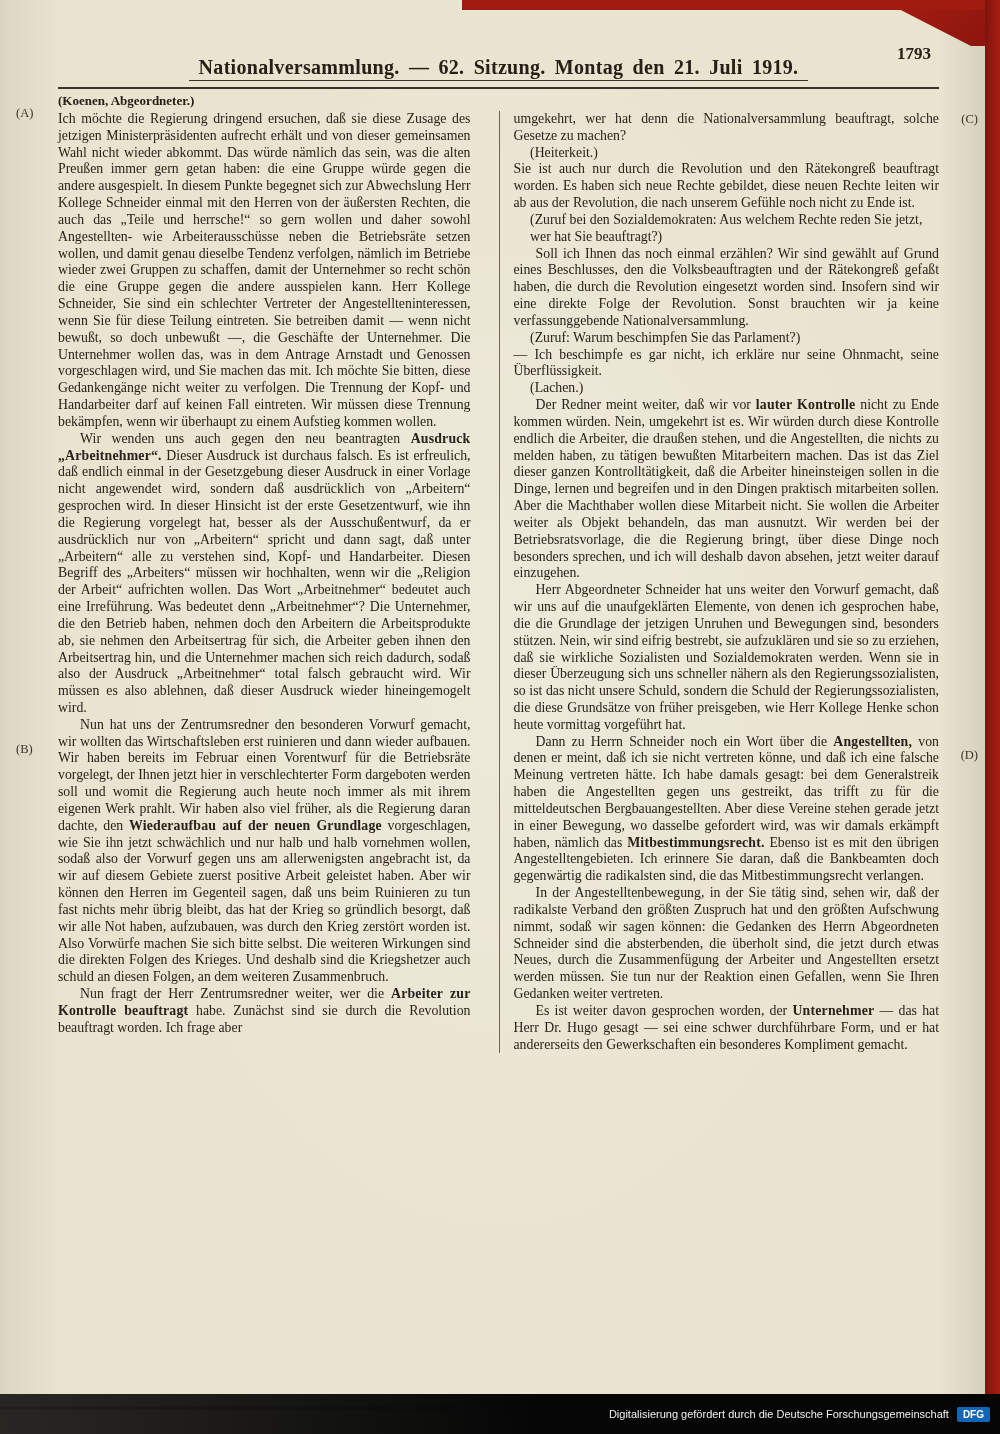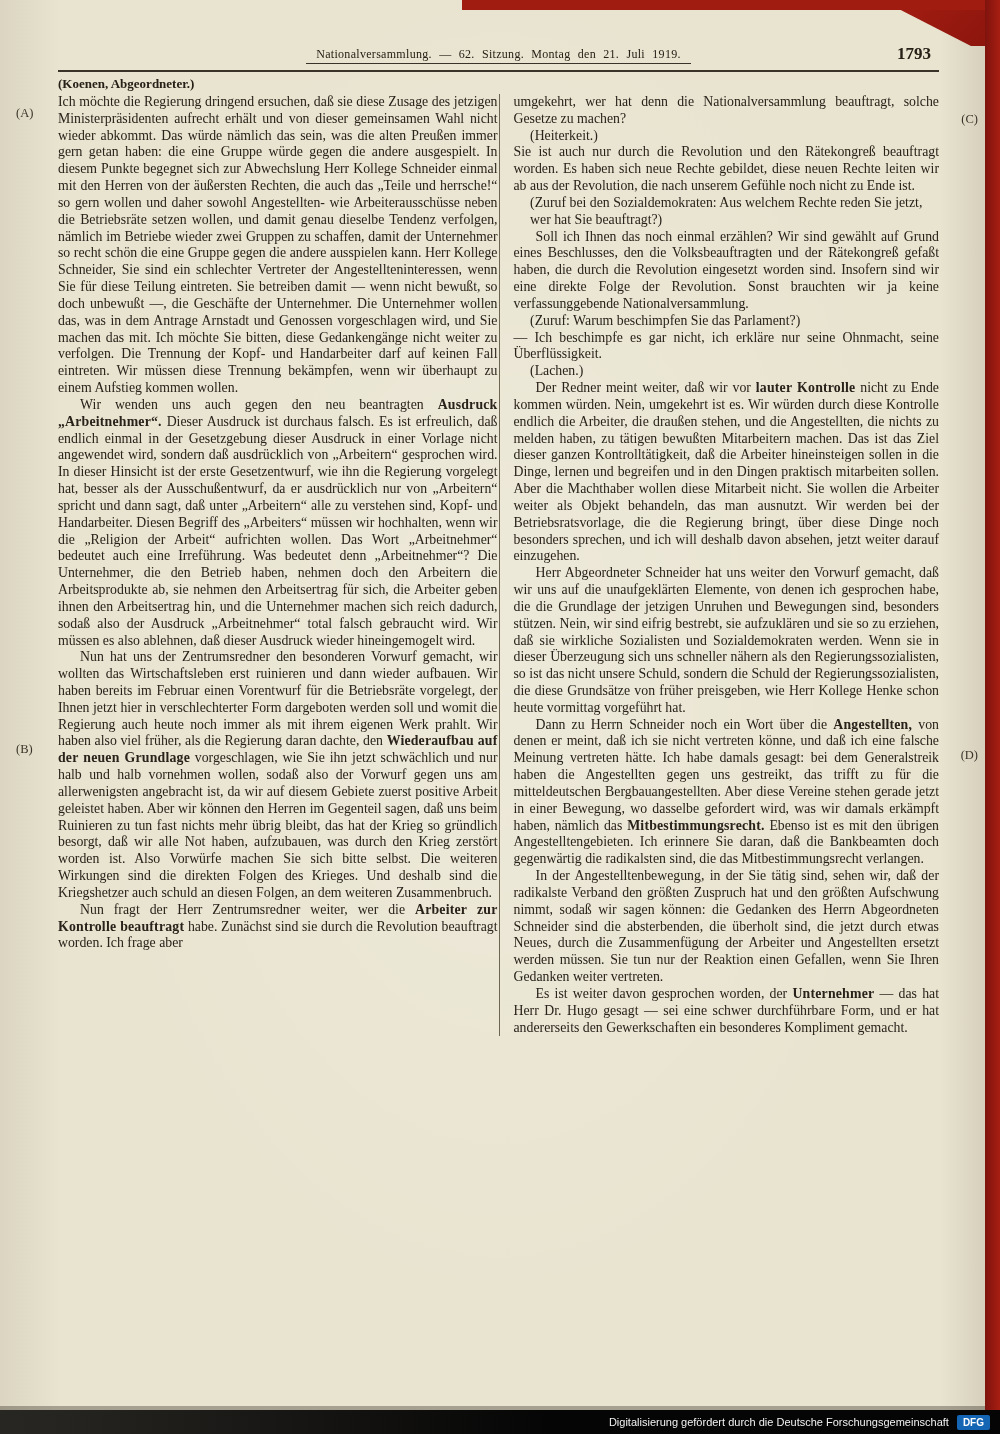--- a/index.html
+++ b/index.html
@@ -46,26 +46,27 @@
   }
   .header {
     position: relative;
     text-align: center;
     border-bottom: 2px solid #3a332a;
     padding-bottom: 6px;
     margin-bottom: 4px;
   }
   .header-title {
     display: inline-block;
-    font-weight: normal;
-    font-size: 12px;
+    font-weight: bold;
+    font-size: 20px;
     word-spacing: 4px;
     letter-spacing: 0.3px;
     border-bottom: 1px solid #3a332a;
     padding: 0 10px 1px 10px;
+    margin-top: 12px;
   }
   .page-number {
     position: absolute;
     right: 8px; top: 0;
     font-weight: bold;
     font-size: 17px;
   }
   .speaker-note {
     font-weight: bold;
     font-size: 13px;
@@ -77,21 +78,21 @@
   }
   .column {
     width: 50%;
     box-sizing: border-box;
     font-size: 13.8px;
     line-height: 1.22;
     text-align: justify;
     hyphens: auto;
     color: #28221a;
   }
-  .column.left  { padding-right: 1px; }
+  .column.left  { padding-right: 28px; }
   .column.right { border-left: 1px solid #6d6452; padding-left: 14px; }
   .para { margin: 0; }
   .para.body { text-indent: 1.6em; }
   .para.body-first { text-indent: 0; }
   .para.interjection {
     text-align: left;
     text-indent: 0;
     padding: 0 1.2em;
   }
   .para b { font-weight: bold; letter-spacing: 0.2px; }
@@ -101,21 +102,21 @@
     color: #3a332a;
     z-index: 3;
   }
   .margin-a { left: 16px; top: 106px; }
   .margin-b { left: 16px; top: 742px; }
   .margin-c { right: 22px; top: 112px; }
   .margin-d { right: 22px; top: 748px; }
   .footer-bar {
     position: absolute;
     left: 0; right: 0; bottom: 0;
-    height: 24px;
+    height: 40px;
     z-index: 6;
     background: linear-gradient(to right, rgba(15,14,12,0.88) 0%, #050505 55%, #050505 100%);
     display: flex;
     align-items: center;
     justify-content: flex-end;
     padding: 0 10px;
     box-sizing: border-box;
   }
   .footer-text {
     color: #f2f2f2;

